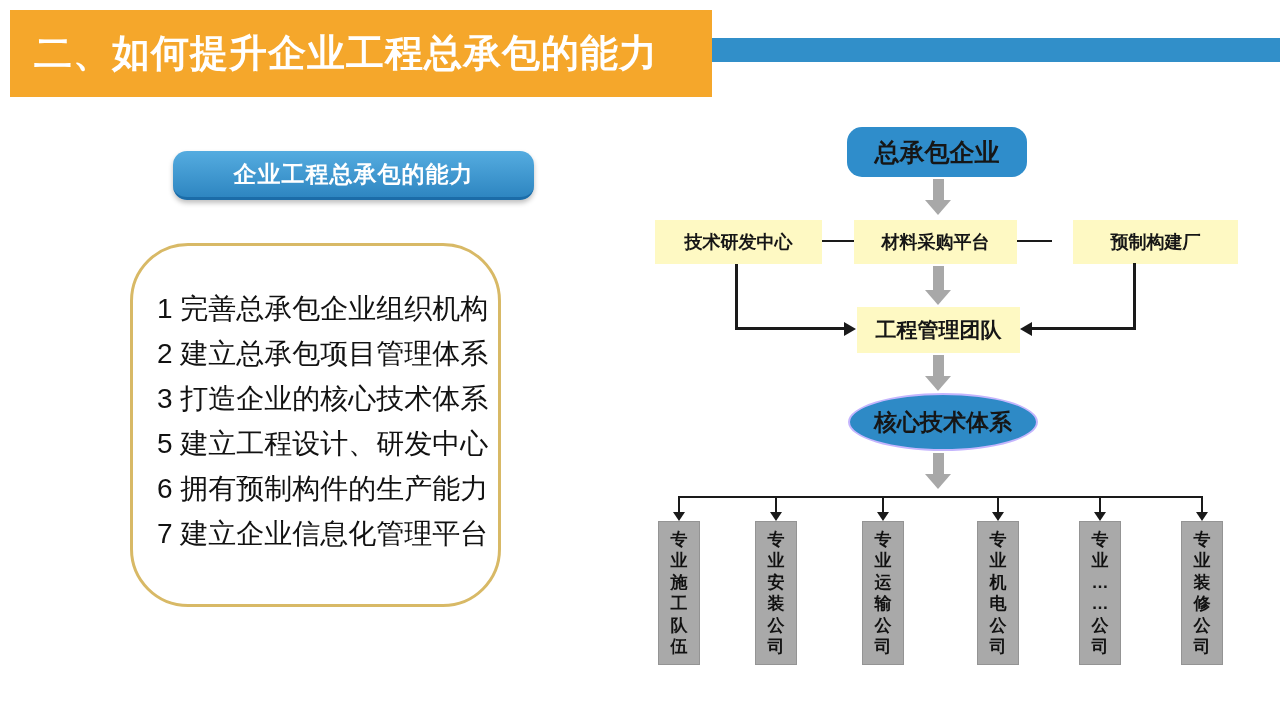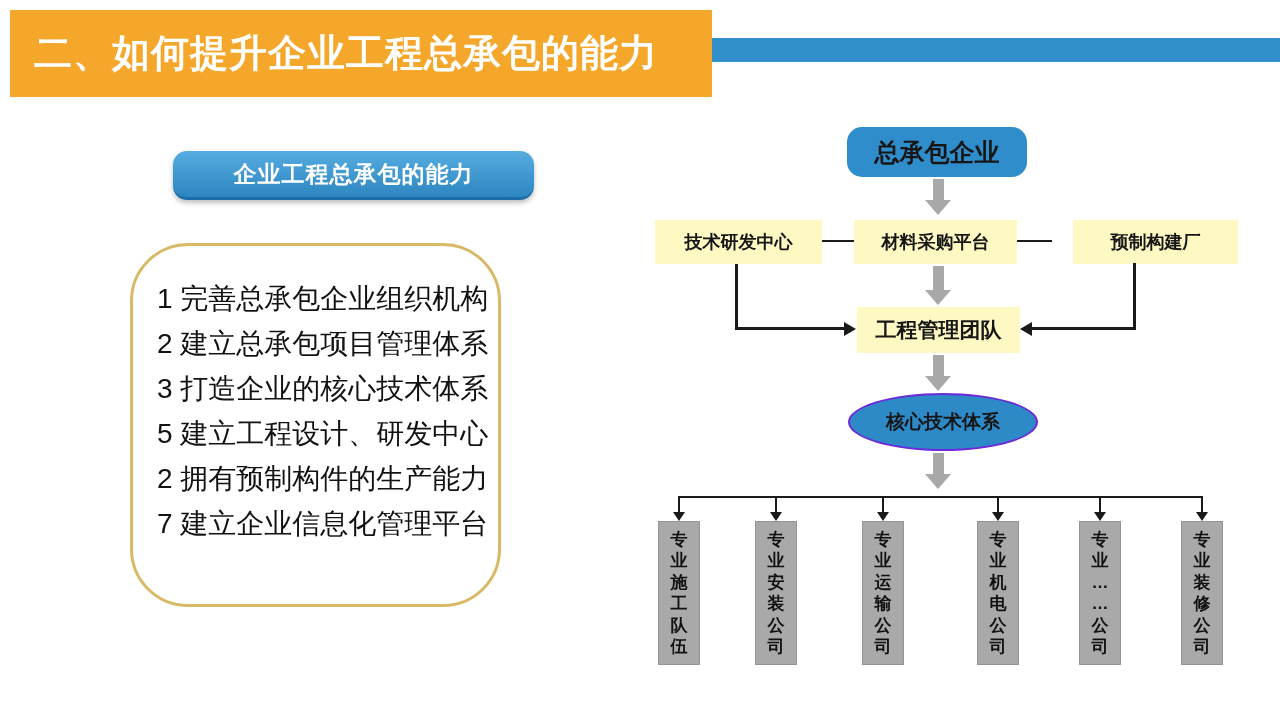--- a/index.html
+++ b/index.html
@@ -23,35 +23,35 @@
     position:absolute; left:133px; top:151px; width:361px; height:49px;
     background:linear-gradient(#55ACE0,#2E86C1);
     border-radius:14px; border-bottom:3px solid #1B6CA8;
     box-shadow:0 3px 5px rgba(0,0,0,0.25);
     color:#ffffff; font-size:23px; font-weight:bold;
     display:flex; align-items:center; justify-content:center; letter-spacing:1px;margin-left:40px;
   }
   .cap-list {
     position:absolute; left:130px; top:243px; width:371px; height:364px;
     border:3px solid #D8B966; border-radius:58px; background:#ffffff;
-    padding:30px 0 0 24px;
+    padding:40px 0 0 24px;
   }
   .cap-item {
     height:45px; display:flex; align-items:center;
     font-size:28px; color:#121212; white-space:nowrap;
   }
 
   
   .node {
     position:absolute; display:flex; align-items:center; justify-content:center;
     font-weight:bold; color:#161616; text-align:center;
   }
   .n-blue   { background:#2F8DCB; border-radius:15px; font-size:25px; }
   .n-orange { background:#fef9c3; font-size:18px; }
-  .n-ellipse{ background:#2E8AC6; border:2px solid #6d28d9; border-radius:50%; font-size:19px; }
+  .n-ellipse{ background:#2E8AC6; border:2px solid #c4b5fd; border-radius:50%; font-size:23px; }
 
   .vbox {
     position:absolute; top:521px; width:42px; height:144px;
     background:#A9A9A9; border:1px solid #949494;
     display:flex; flex-direction:column; align-items:center; justify-content:center;
     font-size:17px; font-weight:bold; color:#111; line-height:21.5px;
   }
 
   
   .hline, .vline { position:absolute; background:#1A1A1A; }
@@ -79,21 +79,21 @@
 
   <div class="title-box">二、如何提升企业工程总承包的能力</div>
   <div class="blue-bar"></div>
 
   <div class="cap-btn">企业工程总承包的能力</div>
   <div class="cap-list">
     <div class="cap-item">1 完善总承包企业组织机构</div>
     <div class="cap-item">2 建立总承包项目管理体系</div>
     <div class="cap-item">3 打造企业的核心技术体系</div>
     <div class="cap-item">5 建立工程设计、研发中心</div>
-    <div class="cap-item">2 拥有预制构件的生产能力</div>
+    <div class="cap-item">6 拥有预制构件的生产能力</div>
     <div class="cap-item">7 建立企业信息化管理平台</div>
   </div>
 
   <div class="node n-blue" style="left:847px;top:127px;width:180px;height:50px;">总承包企业</div>
 
   <div class="node n-orange" style="left:655px;top:220px;width:167px;height:44px;">技术研发中心</div>
   <div class="node n-orange" style="left:854px;top:220px;width:163px;height:44px;">材料采购平台</div>
   <div class="node n-orange" style="left:1052px;top:220px;width:165px;height:44px;margin-left:21px;">预制构建厂</div>
 
   <div class="node n-orange" style="left:857px;top:307px;width:163px;height:46px;font-size:21px;">工程管理团队</div>

